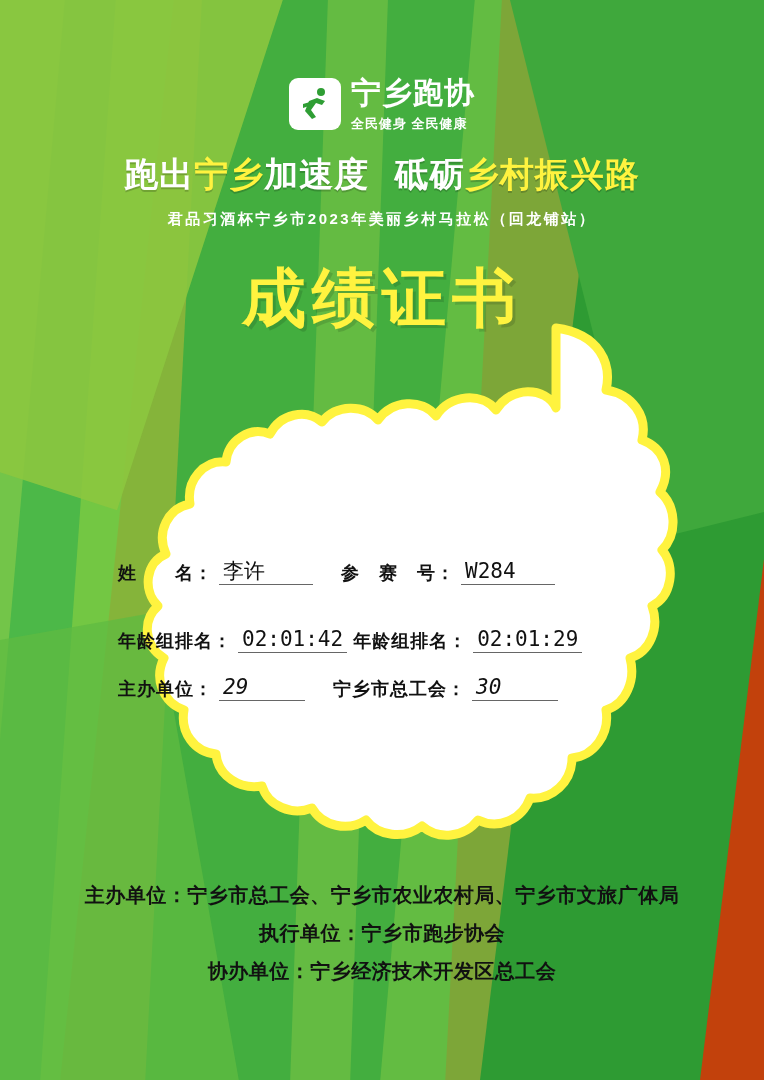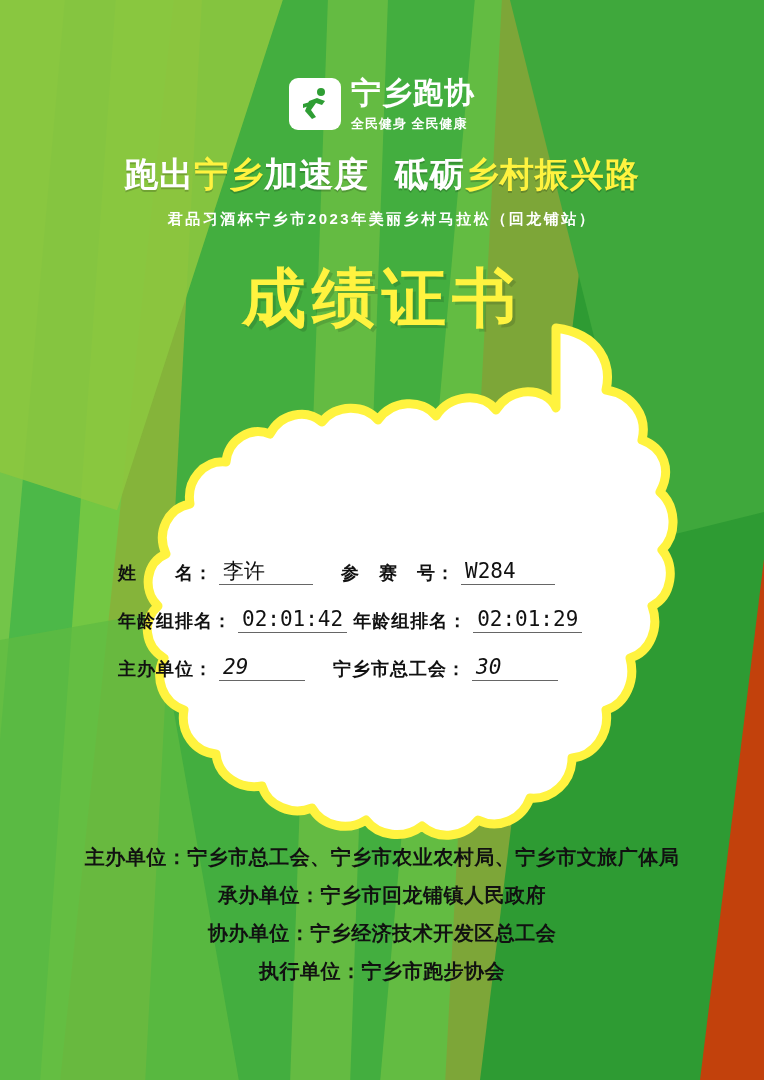--- a/index.html
+++ b/index.html
@@ -111,21 +111,21 @@
   .field-row { display:flex; align-items:flex-end; margin-bottom:23px; }
   .fl { font-size:18px; font-weight:bold; color:#111; white-space:nowrap; letter-spacing:1px; }
   .fv {
     font-family:"DejaVu Sans Mono","Liberation Mono",monospace;
     font-size:21px; color:#111; font-weight:normal;
     border-bottom:1.5px solid #666;
     min-width:94px; 
     padding:0 4px 1px 4px; margin:0 6px;
     line-height:1.1;
   }
-  .fv.wide { min-width:108px; }
+  .fv.wide { min-width:108px;margin-top:20px; }
   .fv.num  { min-width:86px;font-style:italic; }
   .gap { width:22px; }
 
   
   .orgs {
     position:absolute; z-index:8;
     bottom:84px; left:0; width:764px;
     text-align:center;
   }
   .org-line {
@@ -230,18 +230,17 @@
       <span class="fv num">29</span>
       <span class="gap"></span>
       <span class="fl">宁乡市总工会：</span>
       <span class="fv num">30</span>
     </div>
 
   </div>
 
   <div class="orgs">
     <div class="org-line">主办单位：宁乡市总工会、宁乡市农业农村局、宁乡市文旅广体局</div>
-    <div class="org-line">承办单位：宁乡市回龙铺镇人民政府</div>
+    <div class="org-line">执行单位：宁乡市跑步协会</div>
     <div class="org-line">协办单位：宁乡经济技术开发区总工会</div>
-    <div class="org-line">执行单位：宁乡市跑步协会</div>
   </div>
 
 </div>
 
 </body></html>

